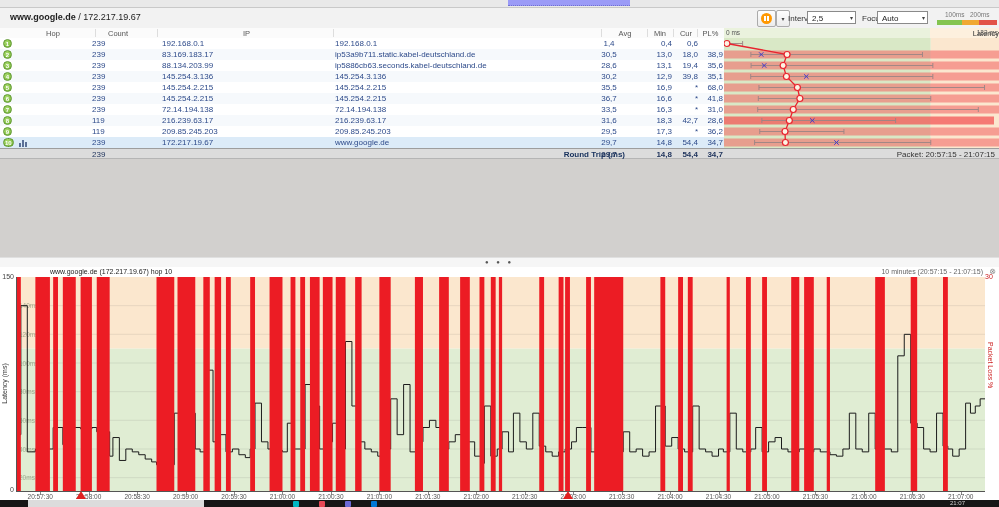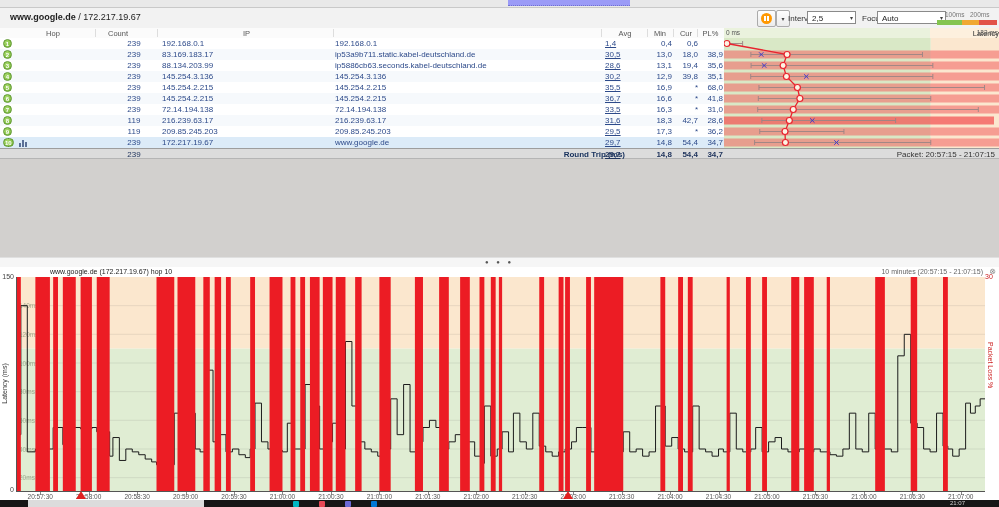--- a/index.html
+++ b/index.html
@@ -30,24 +30,24 @@
   #grid-header .vline{position:absolute;top:1px;height:8px;border-left:1px solid #ddd;}
   #lat-header{position:absolute;left:724px;top:0;width:275px;height:10px;background:linear-gradient(90deg,#eaf2dd 0 75%,#fdf0de 75% 100%);}
   #lat-header .l{position:absolute;left:2px;top:1px;font-size:6.5px;color:#555;}
   #lat-header .c{position:absolute;left:0;width:100%;text-align:right;top:1px;font-size:7.5px;color:#333;}
   #lat-header .r{position:absolute;right:1px;top:1px;font-size:6.5px;color:#555;}
   #rows{left:0;top:38px;width:999px;height:110px;}
   .trow{position:absolute;left:0;width:999px;height:11px;background:#fff;}
   .trow.alt{background:#f6f9fc;}
   .trow.sel{background:#dcebf8;}
   .trow .cell{position:absolute;top:1px;font-size:8px;color:#2d4a8a;white-space:nowrap;}
-  .c-count{left:112px;width:44px;text-align:center;}
+  .c-count{left:92px;width:44px;text-align:left;}
   .c-ip{left:162px;}
   .c-name{left:335px;}
-  .c-avg{left:605px;width:42px;text-align:left;text-decoration:underline;}
+  .c-avg{left:588px;width:42px;text-align:center;}
   .c-min{left:648px;width:24px;text-align:right;}
   .c-cur{left:676px;width:22px;text-align:right;}
   .c-pl{left:700px;width:23px;text-align:right;}
   .hop-badge{position:absolute;left:3px;top:1px;min-width:9px;height:9px;padding:0 1px;border-radius:6px;background:radial-gradient(circle at 35% 30%,#a6d96a,#7cb83e);border:1px solid #5f9930;box-sizing:border-box;color:#fff;font-size:6px;font-weight:bold;text-align:center;line-height:8px;}
   .hopgraph-icon{position:absolute;left:19px;top:3px;width:10px;height:7px;display:flex;align-items:flex-end;gap:1px;}
   .hopgraph-icon i{display:block;width:2px;background:#5a6f96;}
   #trace-svg{position:absolute;left:724px;top:38px;}
   
   #grid-footer{left:0;top:148px;width:999px;height:11px;background:#dcdcdc;border-top:1px solid #9d9d9d;border-bottom:1px solid #b5b5b5;font-size:8px;color:#22365e;box-sizing:border-box;}
   #grid-footer .cell{position:absolute;top:1px;white-space:nowrap;}
@@ -91,21 +91,21 @@
     <div id="target"><b>www.google.de</b><span> / 172.217.19.67</span></div>
     <div class="winbtn" id="pause-btn">
         <span class="pause-circle"></span>
       </div>
     <div class="winbtn" id="pause-drop">
         <span>▾</span>
       </div>
     <div class="tb-label" style="left:788px;">Interval</div>
     <div class="tb-select" style="left:807px;width:49px;"><span>2,5 seconds</span><span class="caret">▾</span></div>
     <div class="tb-label" style="left:862px;">Focus</div>
-    <div class="tb-select" style="left:877px;width:69px;"><span>Auto</span><span class="caret">▾</span></div>
+    <div class="tb-select" style="left:877px;width:51px;"><span>Auto</span><span class="caret">▾</span></div>
     <div id="legend">
         <div class="lab" style="left: 8px;">100ms</div>
         <div class="lab" style="left: 33px;">200ms</div>
         <div class="bar" style="left: 0px; width: 25px; background: rgb(132, 196, 80);"></div>
         <div class="bar" style="left: 25px; width: 17px; background: rgb(240, 168, 51);"></div>
         <div class="bar" style="left: 42px; width: 18px; background: rgb(226, 83, 73);"></div>
       </div>
   </div>
 
   <div class="abs" id="grid-header">

